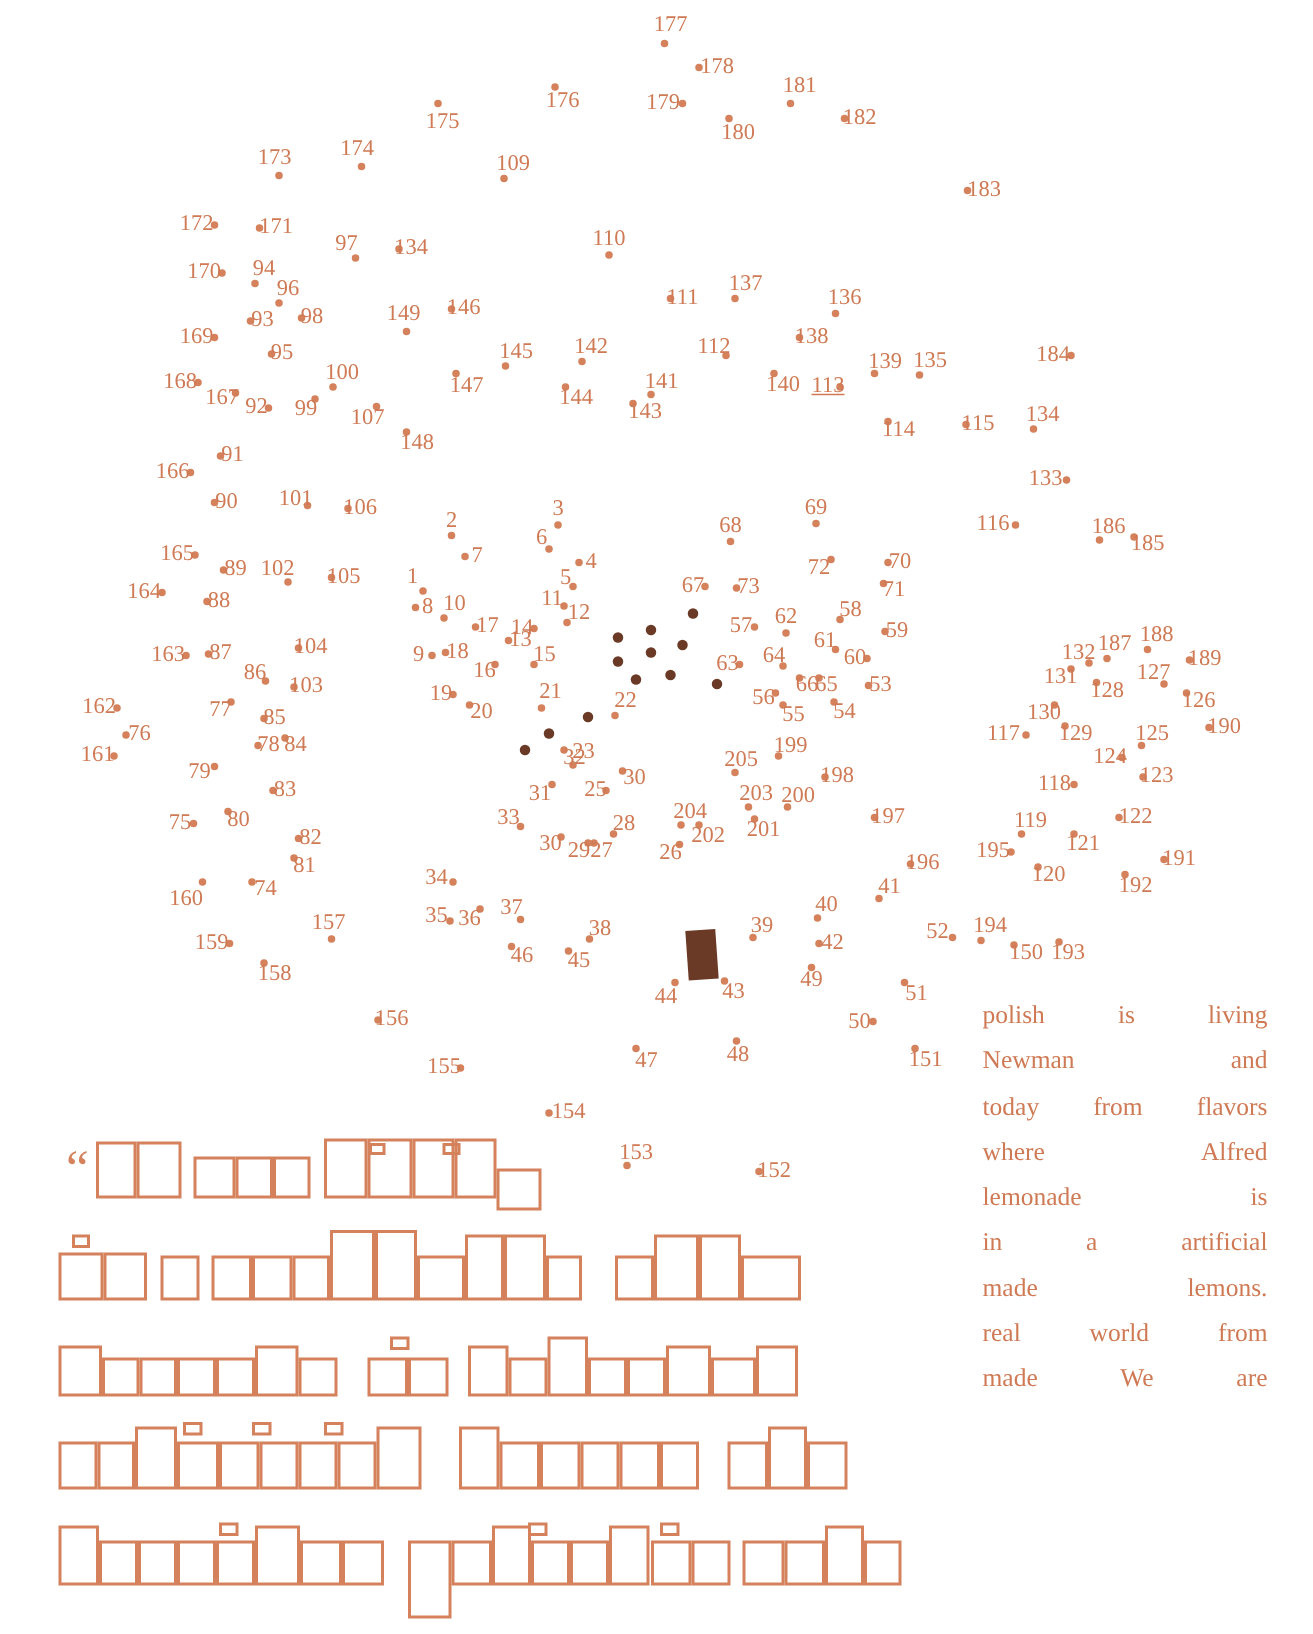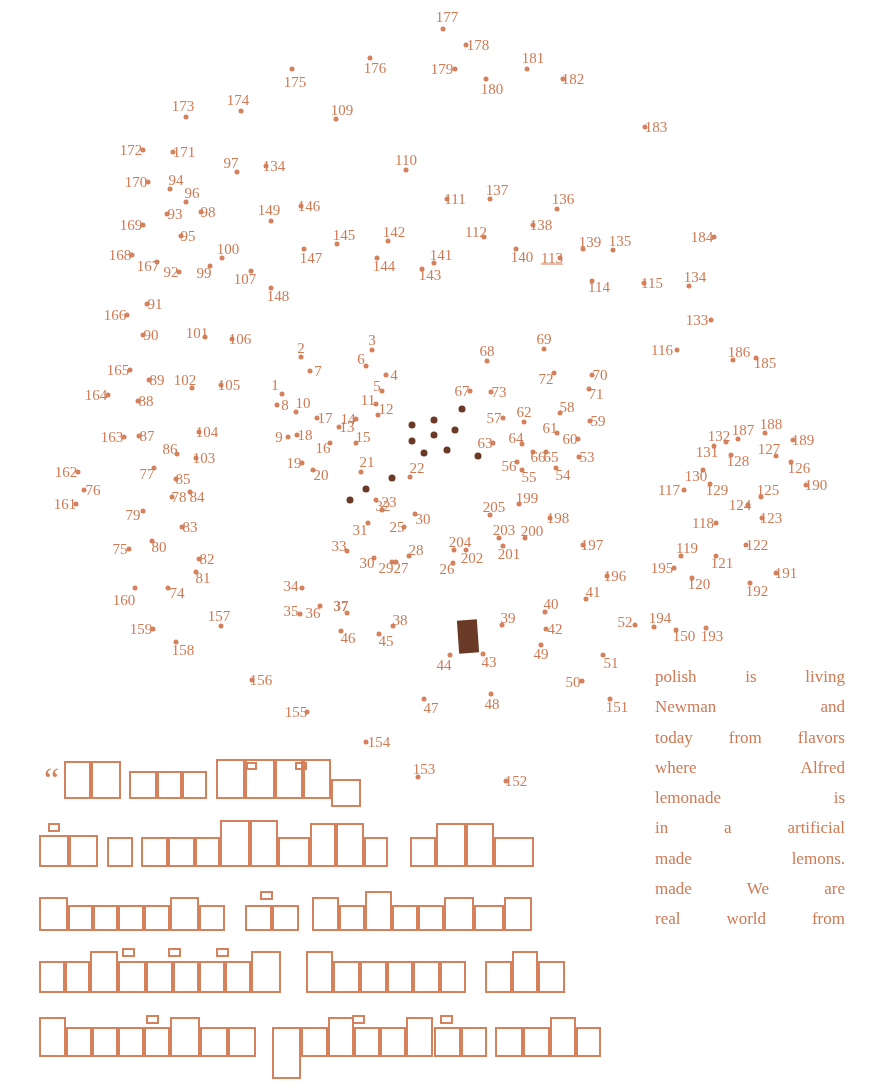--- a/index.html
+++ b/index.html
@@ -154,21 +154,21 @@
     <div class="num" style="left: 383px; top: 506px;">32</div>
     <div class="dot" style="left: 347px; top: 551px;"></div>
     <div class="num" style="left: 339px; top: 546px;">33</div>
     <div class="dot" style="left: 302px; top: 588px;"></div>
     <div class="num" style="left: 291px; top: 586px;">34</div>
     <div class="dot" style="left: 300px; top: 614px;"></div>
     <div class="num" style="left: 291px; top: 611px;">35</div>
     <div class="dot" style="left: 320px; top: 606px;"></div>
     <div class="num" style="left: 313px; top: 613px;">36</div>
     <div class="dot" style="left: 347px; top: 613px;"></div>
-    <div class="num" style="left: 341px; top: 606px; font-weight: bold;">37</div>
+    <div class="num" style="left: 341px; top: 606px;">37</div>
     <div class="dot" style="left: 393px; top: 626px;"></div>
     <div class="num" style="left: 400px; top: 620px;">38</div>
     <div class="dot" style="left: 502px; top: 625px;"></div>
     <div class="num" style="left: 508px; top: 618px;">39</div>
     <div class="dot" style="left: 545px; top: 612px;"></div>
     <div class="num" style="left: 551px; top: 604px;">40</div>
     <div class="dot" style="left: 586px; top: 599px;"></div>
     <div class="num" style="left: 593px; top: 592px;">41</div>
     <div class="dot" style="left: 546px; top: 629px;"></div>
     <div class="num" style="left: 555px; top: 629px;">42</div>
@@ -514,22 +514,22 @@
   </div>
 
 <div class="text-panel">
     <span class="ln">polish is living</span>
     <span class="ln">Newman and</span>
     <span class="ln">today from flavors</span>
     <span class="ln">where Alfred</span>
     <span class="ln">lemonade is</span>
     <span class="ln">in a artificial</span>
     <span class="ln">made lemons.</span>
+    <span class="ln">real world from</span>
     <span class="ln">made We are</span>
-    <span class="ln">real world from</span>
   </div>
 
 <div class="glyph-area">
   <div class="quote" style="left:44px; top:18px;">“</div>
 <div style="position: absolute; left: 0px; top: 0px; width: 100%; height: 100%;">
       <div class="gbox" style="left: 64px; top: 16px; width: 27px; height: 38px;"></div>
       <div class="gbox" style="left: 91px; top: 16px; width: 30px; height: 38px;"></div>
       <div class="gbox" style="left: 129px; top: 26px; width: 28px; height: 28px;"></div>
       <div class="gbox" style="left: 157px; top: 26px; width: 25px; height: 28px;"></div>
       <div class="gbox" style="left: 182px; top: 26px; width: 25px; height: 28px;"></div>

